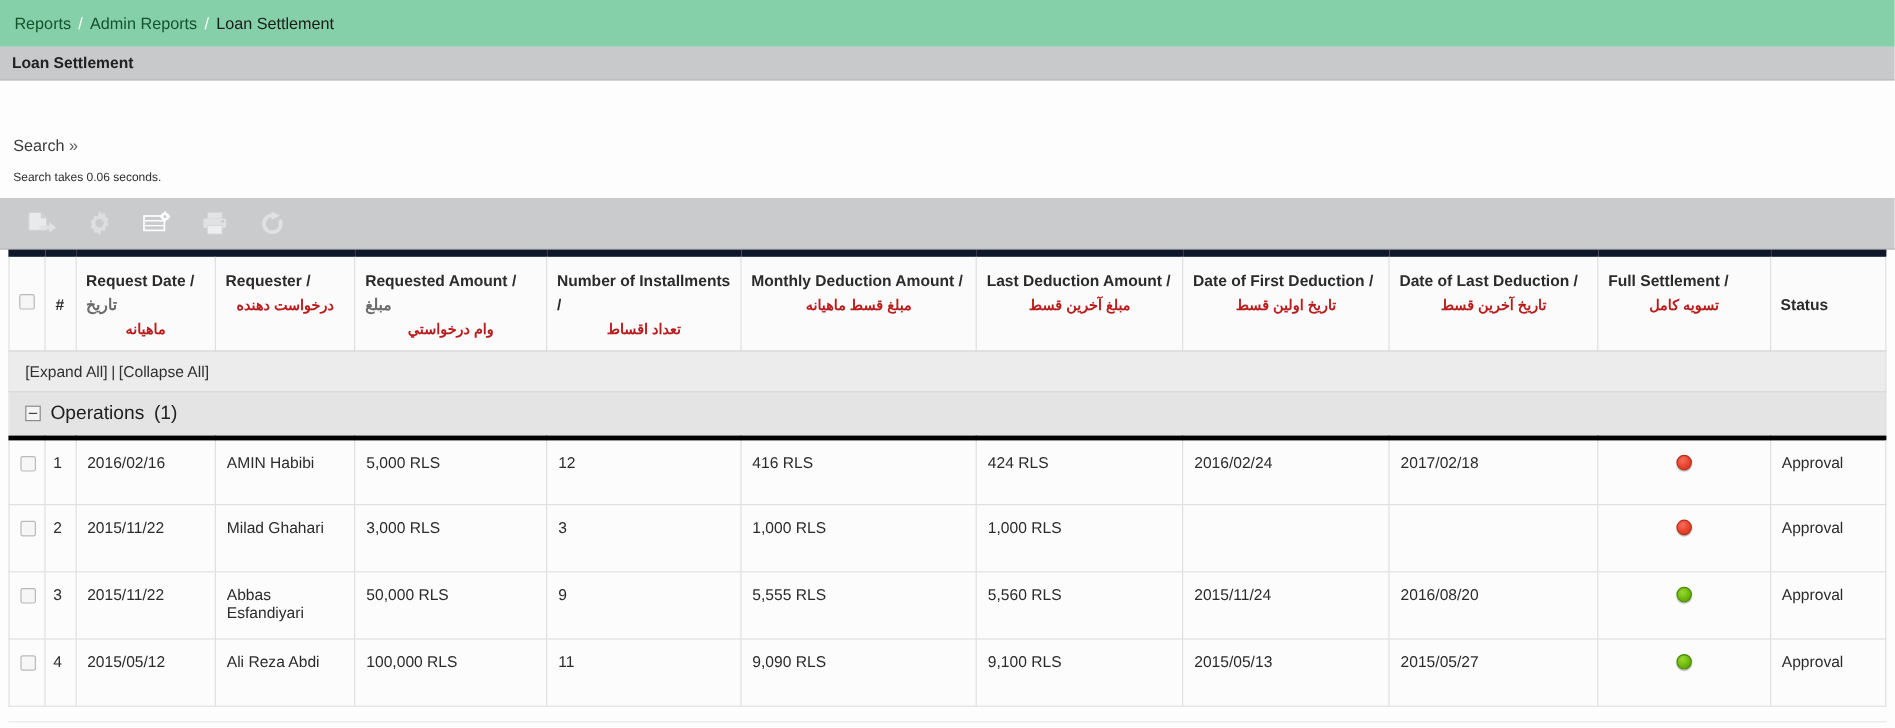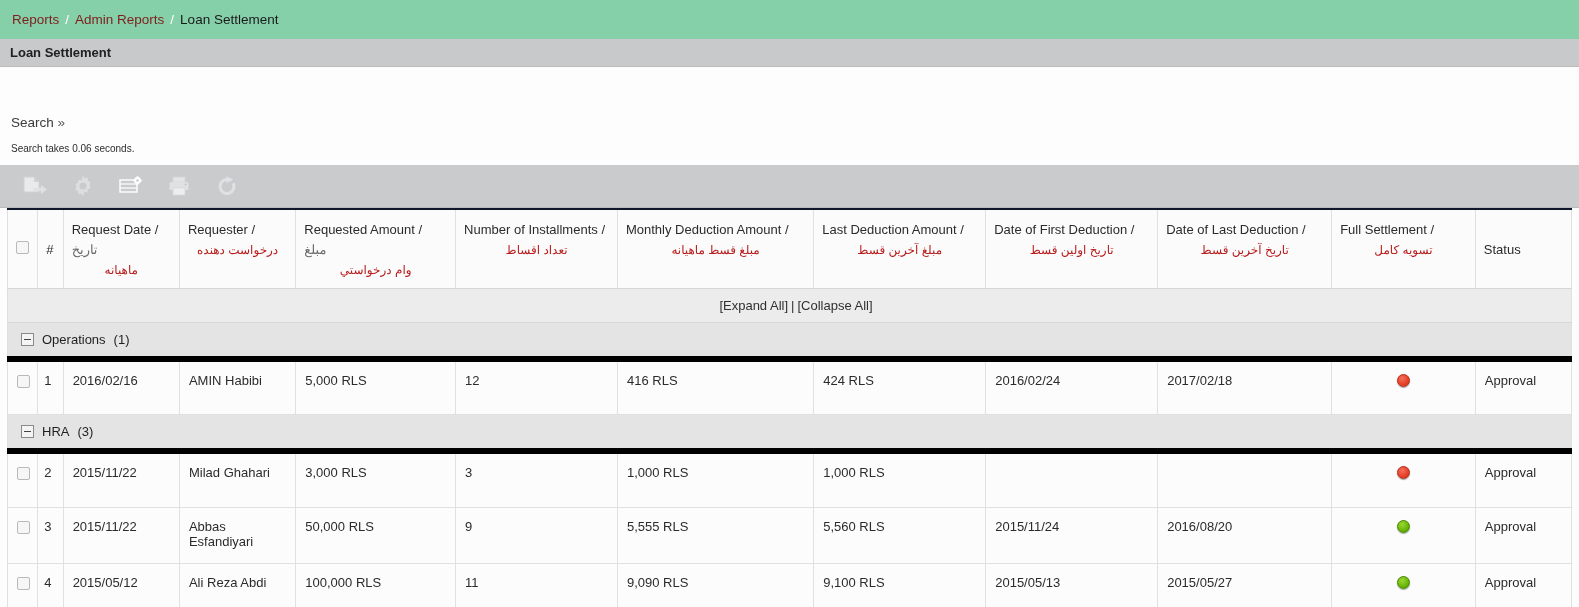--- a/index.html
+++ b/index.html
@@ -15,21 +15,21 @@
   
   .breadcrumb {
     height: 39px;
     background: #85d0a9;
     display: flex;
     align-items: center;
     padding-left: 12px;
     font-size: 13.5px;
     color: #2e2e2e;
   }
-  .breadcrumb .crumb { color: #7f1d1d; text-decoration: none; }
+  .breadcrumb .crumb { color: #14532d; text-decoration: none; }
   .breadcrumb .crumb.last { color: #1a1a1a; }
   .breadcrumb .sep { color: #ffffff; margin: 0 6px; }
 
   
   .pagehead {
     height: 28px;
     background: #c7c9cb;
     display: flex;
     align-items: center;
     padding-left: 10px;
@@ -69,26 +69,26 @@
   
   .grid { width: 1565px; margin-left: 7px; border-collapse: collapse; table-layout: fixed; }
   .grid th, .grid td {
     border: 1px solid #e0e0e0;
     vertical-align: top;
     font-size: 13px;
     color: #2b2b2b;
   }
   .grid thead th {
     background: #fbfbfb;
-    border-top: 2px solid #0f172a;
+    border-top: 6px solid #0f172a;
     border-bottom: 1px solid #d6d6d6;
     padding: 10px 8px 8px 8px;
     height: 57px;
     text-align: left;
-    font-weight: normal;
+    font-weight: bold;
     line-height: 1.55;
   }
   .th-en { display:block; color:#2b2b2b; }
   .th-fa {
     display:block; color:#b91c1c; font-size:12px;
     direction: rtl; text-align: center; margin-top:1px;
   }
   .th-mixed { display:block; }
   .th-mixed .fa { color:#6b6b6b; }
   .th-vcenter { vertical-align: middle !important; }
@@ -115,32 +115,31 @@
   
   .toolrow td {
     background: #ececec !important;
     padding: 9px 0 9px 13px !important;
     border-left: 1px solid #e0e0e0;
     border-right: 1px solid #e0e0e0;
     border-top: 1px solid #d8d8d8;
     border-bottom: 1px solid #d8d8d8;
     font-size: 13px;
     color: #303030;
-    text-align: center;
   }
   .toolrow .lnk { color:#303030; text-decoration:none; cursor:pointer; }
   .toolrow .bar { color:#303030; margin: 0 3px; }
 
   
   .grouprow td {
     background: #e4e4e4 !important;
     padding: 9px 0 9px 13px !important;
     border-top: 1px solid #d5d5d5;
-    border-bottom: 6px solid #000000;
-    font-size: 13px;
+    border-bottom: 4px solid #000000;
+    font-size: 16px;
     color: #252525;
     margin-left: 23px;
   }
   .grp-inner { display:flex; align-items:center; gap:8px; }
   .grp-toggle {
     width: 13px; height: 13px;
     border: 1px solid #8a8a8a;
     background: #f4f4f4;
     display:inline-flex; align-items:center; justify-content:center;
     cursor: pointer; flex: 0 0 auto;
@@ -355,29 +354,20 @@
         <td>5,000 RLS</td>
         <td>12</td>
         <td>416 RLS</td>
         <td>424 RLS</td>
         <td>2016/02/24</td>
         <td>2017/02/18</td>
         <td class="lightcell"><span class="light red"></span></td>
         <td class="statuscell">Approval</td>
       </tr>
 
-      <tr class="grouprow">
-        <td colspan="12">
-          <span class="grp-inner">
-            <span class="grp-toggle"></span>
-            <span class="grp-label">HRA</span>
-            <span class="grp-count">(3)</span>
-          </span>
-        </td>
-      </tr>
 
       <tr class="datarow">
         <td class="chkcell"><span class="cbox"></span></td>
         <td class="hashcell">2</td>
         <td>2015/11/22</td>
         <td>Milad Ghahari</td>
         <td>3,000 RLS</td>
         <td>3</td>
         <td>1,000 RLS</td>
         <td>1,000 RLS</td>

